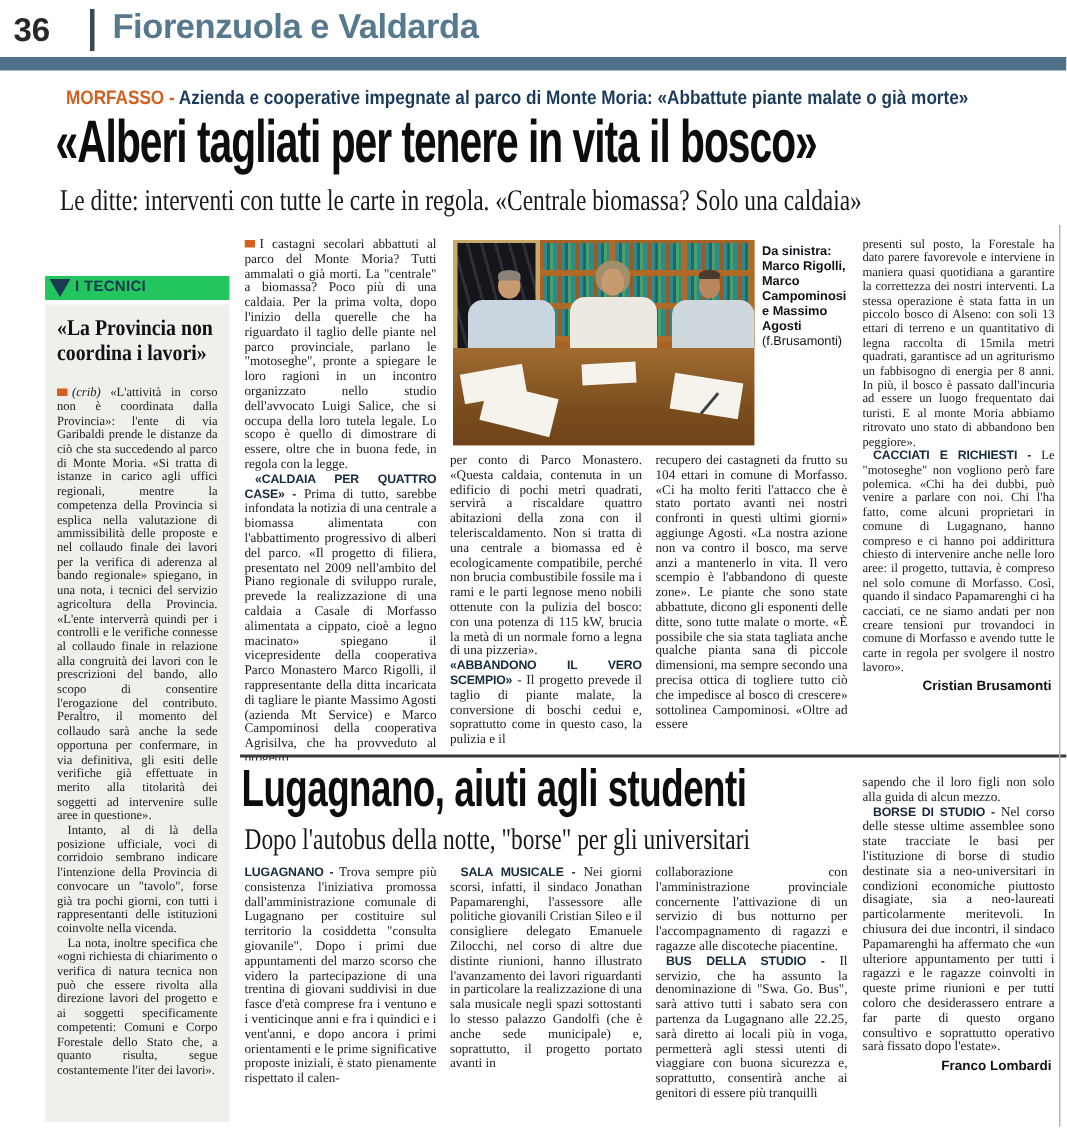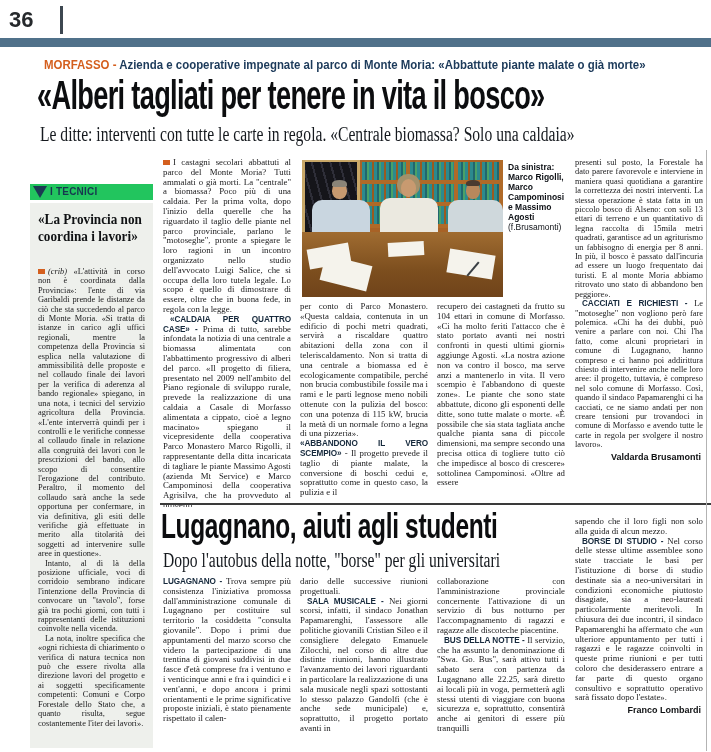--- a/index.html
+++ b/index.html
@@ -28,21 +28,21 @@
   .runin { font:bold 8.2px "Liberation Sans", sans-serif; color:#16293c; letter-spacing:-0.1px; }
   .sq { display:inline-block; width:7px; height:5px; background:#d45f1e; margin-right:3px; }
   .crib { font-style:italic; }
   .byline { font:bold 9px "Liberation Sans", sans-serif; color:#101214; text-align:right; margin-top:2px; padding-right:2px; }
 
   
   .band { position:absolute; left:30px; top:184px; width:123px; height:16px; background:#22c55e; }
   .tri { position:absolute; left:3px; top:2px; width:0; height:0; border-left:7px solid transparent; border-right:7px solid transparent; border-top:12px solid #1b3a52; }
   .band-label { position:absolute; left:20px; top:2px; font:bold 10px "Liberation Sans", sans-serif; color:#17374f; letter-spacing:0.2px; }
   .tbox { position:absolute; left:30px; top:203px; width:123px; height:545px; background:#eef0ec; padding:8px 8px 6px 8px; overflow:hidden; }
-  .ttitle { margin-bottom:22px; }
+  .ttitle { margin-bottom:12px; }
   .tline { display:block; font:bold 15px/17px "Liberation Serif", serif; color:#101214; white-space:nowrap; transform:scaleX(0.88); transform-origin:0 0; }
 
   
   .photo { position:absolute; left:302px; top:160px; width:201px; height:137px; background:#c9a868; overflow:hidden; }
   .ph-frame { position:absolute; left:3px; top:2px; width:52px; height:76px; background:repeating-linear-gradient(75deg,#15151a 0 7px,#2e2e38 7px 9px); }
   .ph-shelf { position:absolute; left:58px; top:0; width:143px; height:72px; background:#a86226; }
   .books { position:absolute; left:2px; right:2px; background:repeating-linear-gradient(90deg,#2c8a8e 0 3px,#20666e 3px 5px,#49a168 5px 7px,#2c8a8e 7px 10px,#9a5a20 10px 12px); }
   .b1 { top:2px; height:18px; } .b2 { top:24px; height:18px; } .b3 { top:46px; height:18px; }
   .shelfbar { position:absolute; left:0; right:0; height:4px; background:#b06a28; }
   .s1 { top:20px; } .s2 { top:42px; } .s3 { top:64px; }
@@ -78,20 +78,21 @@
 
   .right-rule { position:absolute; left:706px; top:150px; width:1px; height:601px; background:#b3b3b3; }
 </style>
 </head>
 <body>
 
 <div class="page">
 
   <div class="pageno">36</div>
   <div class="hdr-div"></div>
+  <div class="section-title">Fiorenzuola e Valdarda</div>
   <div class="hdr-bar"></div>
 
   <div class="kicker">
     <span class="kicker-tag">MORFASSO - </span><span class="kicker-text">Azienda e cooperative impegnate al parco di Monte Moria: «Abbattute piante malate o già morte»</span>
   </div>
   <div class="headline1">«Alberi tagliati per tenere in vita il bosco»</div>
   <div class="deck1">Le ditte: interventi con tutte le carte in regola. «Centrale biomassa? Solo una caldaia»</div>
 
   <div class="band">
     <span class="tri"></span>
@@ -152,39 +153,38 @@
     <p class="bpar"><span class="runin">«ABBANDONO IL VERO SCEMPIO»</span> <span>- Il progetto prevede il taglio di piante malate, la conversione di boschi cedui e, soprattutto come in questo caso, la pulizia e il</span></p>
   </div>
 
   <div class="col" style="left:437px; top:302px; height:203px;">
     <p class="bpar">recupero dei castagneti da frutto su 104 ettari in comune di Morfasso. «Ci ha molto feriti l'attacco che è stato portato avanti nei nostri confronti in questi ultimi giorni» aggiunge Agosti. «La nostra azione non va contro il bosco, ma serve anzi a mantenerlo in vita. Il vero scempio è l'abbandono di queste zone». Le piante che sono state abbattute, dicono gli esponenti delle ditte, sono tutte malate o morte. «È possibile che sia stata tagliata anche qualche pianta sana di piccole dimensioni, ma sempre secondo una precisa ottica di togliere tutto ciò che impedisce al bosco di crescere» sottolinea Campominosi. «Oltre ad essere</p>
   </div>
 
   <div class="col" style="left:575px; top:158px; height:345px;">
     <p class="bpar tight">presenti sul posto, la Forestale ha dato parere favorevole e interviene in maniera quasi quotidiana a garantire la correttezza dei nostri interventi. La stessa operazione è stata fatta in un piccolo bosco di Alseno: con soli 13 ettari di terreno e un quantitativo di legna raccolta di 15mila metri quadrati, garantisce ad un agriturismo un fabbisogno di energia per 8 anni. In più, il bosco è passato dall'incuria ad essere un luogo frequentato dai turisti. E al monte Moria abbiamo ritrovato uno stato di abbandono ben peggiore».</p>
     <p class="bpar tight ind"><span class="runin">CACCIATI E RICHIESTI -</span> <span>Le "motoseghe" non vogliono però fare polemica. «Chi ha dei dubbi, può venire a parlare con noi. Chi l'ha fatto, come alcuni proprietari in comune di Lugagnano, hanno compreso e ci hanno poi addirittura chiesto di intervenire anche nelle loro aree: il progetto, tuttavia, è compreso nel solo comune di Morfasso. Così, quando il sindaco Papamarenghi ci ha cacciati, ce ne siamo andati per non creare tensioni pur trovandoci in comune di Morfasso e avendo tutte le carte in regola per svolgere il nostro lavoro».</span></p>
-    <div class="byline">Valdarda Brusamonti</div>
+    <div class="byline">Cristian Brusamonti</div>
   </div>
 
   <div class="rule2"></div>
   <div class="headline2">Lugagnano, aiuti agli studenti</div>
   <div class="deck2">Dopo l'autobus della notte, "borse" per gli universitari</div>
 
   <div class="col" style="left:163px; top:577px; height:173px;">
     <p class="bpar"><span class="runin">LUGAGNANO -</span> <span>Trova sempre più consistenza l'iniziativa promossa dall'amministrazione comunale di Lugagnano per costituire sul territorio la cosiddetta "consulta giovanile". Dopo i primi due appuntamenti del marzo scorso che videro la partecipazione di una trentina di giovani suddivisi in due fasce d'età comprese fra i ventuno e i venticinque anni e fra i quindici e i vent'anni, e dopo ancora i primi orientamenti e le prime significative proposte iniziali, è stato pienamente rispettato il calen-</span></p>
   </div>
 
   <div class="col" style="left:300px; top:577px; height:173px;">
-    <p class="bpar">dario delle successive riunioni progettuali.</p>
     <p class="bpar ind"><span class="runin">SALA MUSICALE -</span> <span>Nei giorni scorsi, infatti, il sindaco Jonathan Papamarenghi, l'assessore alle politiche giovanili Cristian Sileo e il consigliere delegato Emanuele Zilocchi, nel corso di altre due distinte riunioni, hanno illustrato l'avanzamento dei lavori riguardanti in particolare la realizzazione di una sala musicale negli spazi sottostanti lo stesso palazzo Gandolfi (che è anche sede municipale) e, soprattutto, il progetto portato avanti in</span></p>
   </div>
 
   <div class="col" style="left:437px; top:577px; height:173px;">
     <p class="bpar">collaborazione con l'amministrazione provinciale concernente l'attivazione di un servizio di bus notturno per l'accompagnamento di ragazzi e ragazze alle discoteche piacentine.</p>
-    <p class="bpar ind"><span class="runin">BUS DELLA NOTTE -</span> <span>Il servizio, che ha assunto la denominazione di "Swa. Go. Bus", sarà attivo tutti i sabato sera con partenza da Lugagnano alle 22.25, sarà diretto ai locali più in voga, permetterà agli stessi utenti di viaggiare con buona sicurezza e, soprattutto, consentirà anche ai genitori di essere più tranquilli</span></p>
+    <p class="bpar ind"><span class="runin">BUS DELLA STUDIO -</span> <span>Il servizio, che ha assunto la denominazione di "Swa. Go. Bus", sarà attivo tutti i sabato sera con partenza da Lugagnano alle 22.25, sarà diretto ai locali più in voga, permetterà agli stessi utenti di viaggiare con buona sicurezza e, soprattutto, consentirà anche ai genitori di essere più tranquilli</span></p>
   </div>
 
   <div class="col" style="left:575px; top:517px; height:233px;">
     <p class="bpar">sapendo che il loro figli non solo alla guida di alcun mezzo.</p>
     <p class="bpar ind"><span class="runin">BORSE DI STUDIO -</span> <span>Nel corso delle stesse ultime assemblee sono state tracciate le basi per l'istituzione di borse di studio destinate sia a neo-universitari in condizioni economiche piuttosto disagiate, sia a neo-laureati particolarmente meritevoli. In chiusura dei due incontri, il sindaco Papamarenghi ha affermato che «un ulteriore appuntamento per tutti i ragazzi e le ragazze coinvolti in queste prime riunioni e per tutti coloro che desiderassero entrare a far parte di questo organo consultivo e soprattutto operativo sarà fissato dopo l'estate».</span></p>
     <div class="byline">Franco Lombardi</div>
   </div>
 
   <div class="right-rule"></div>
 </div>

